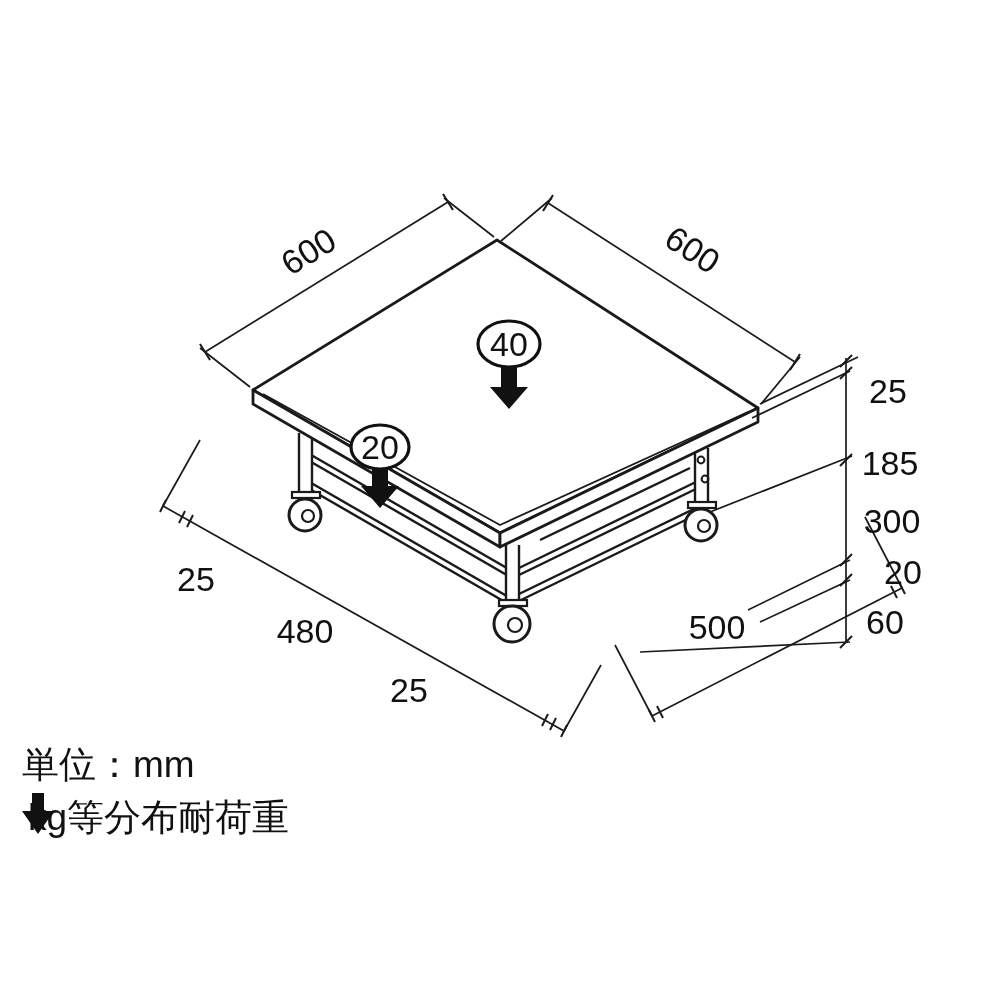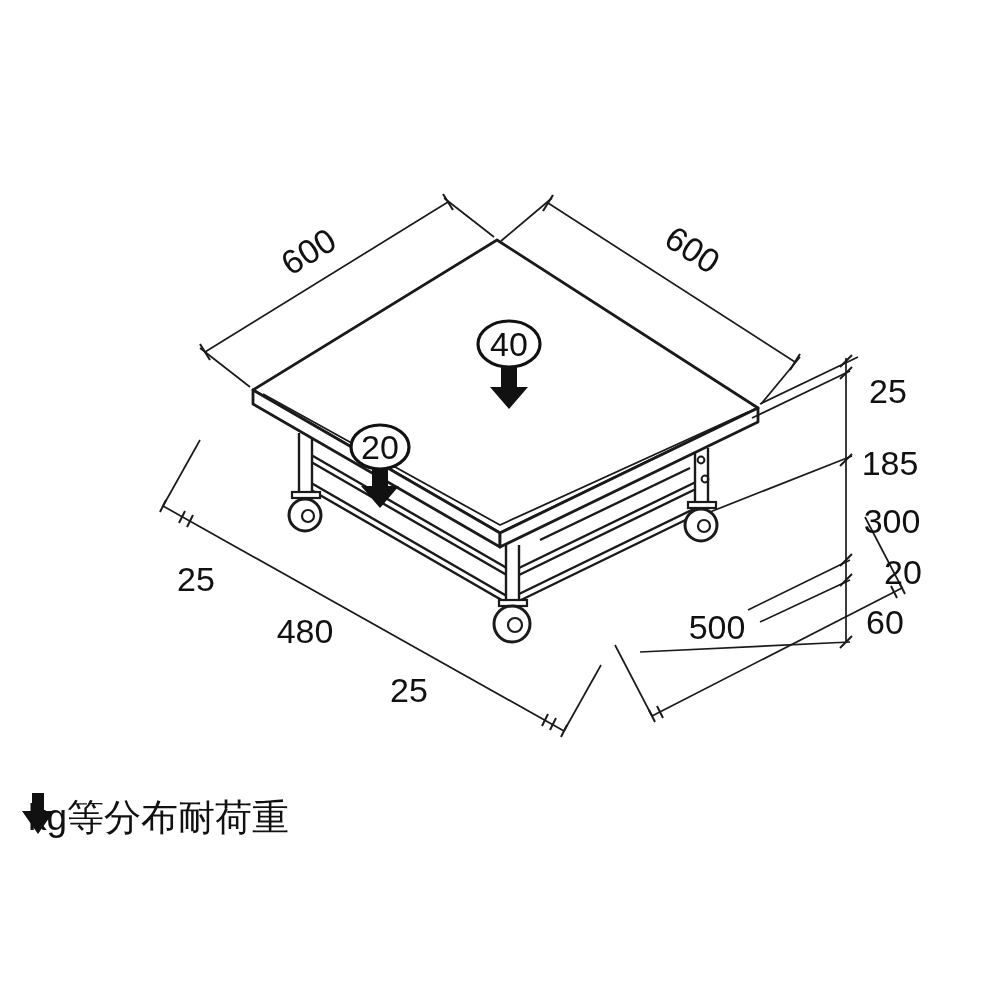--- a/index.html
+++ b/index.html
@@ -181,20 +181,21 @@
         <polygon points="501,367 517,367 517,387 528,387 509,409 490,387 501,387" fill="#111111"></polygon>
       </g>
       <g>
         <ellipse cx="380" cy="447" rx="29" ry="22" fill="#ffffff" stroke="#111111" stroke-width="3.2"></ellipse>
         <text x="380" y="459" text-anchor="middle" font-weight="600">20</text>
         <polygon points="372,468 388,468 388,486 399,486 380,508 361,486 372,486" fill="#111111"></polygon>
       </g>
     </g>
   </svg>
 
+  <div class="legend legend-unit">単位：mm</div>
 
   <div class="legend legend-load">
     <svg width="32" height="42" viewBox="0 0 32 42">
       <polygon points="10,0 22,0 22,18 32,18 16,41 0,18 10,18" fill="#111111"></polygon>
     </svg>
     <span class="txt">kg等分布耐荷重</span>
   </div>
 
 </div>
 

